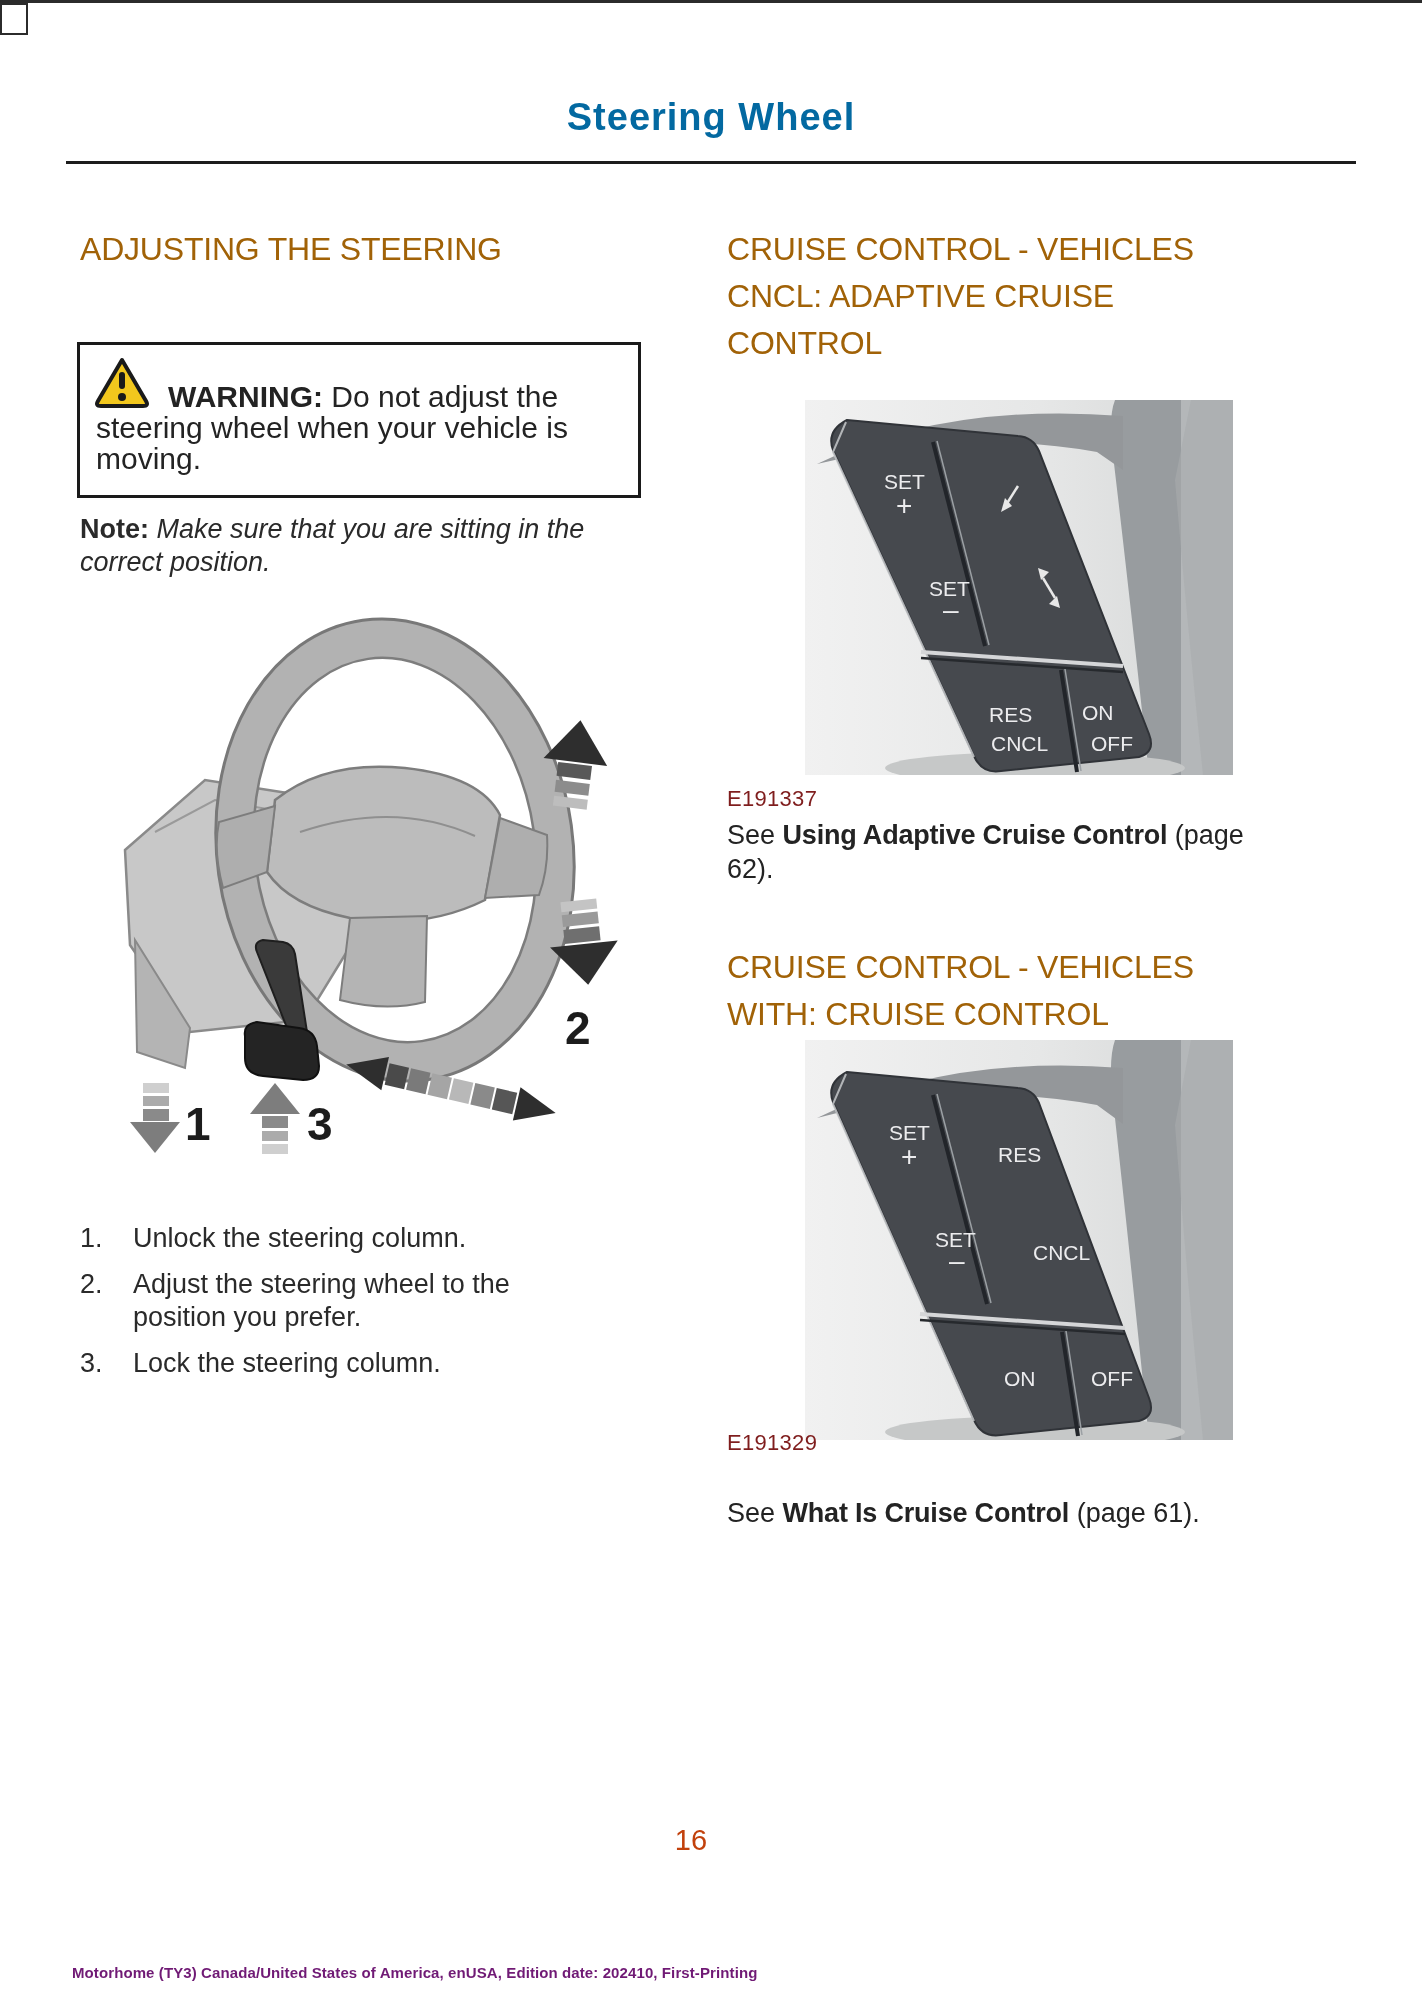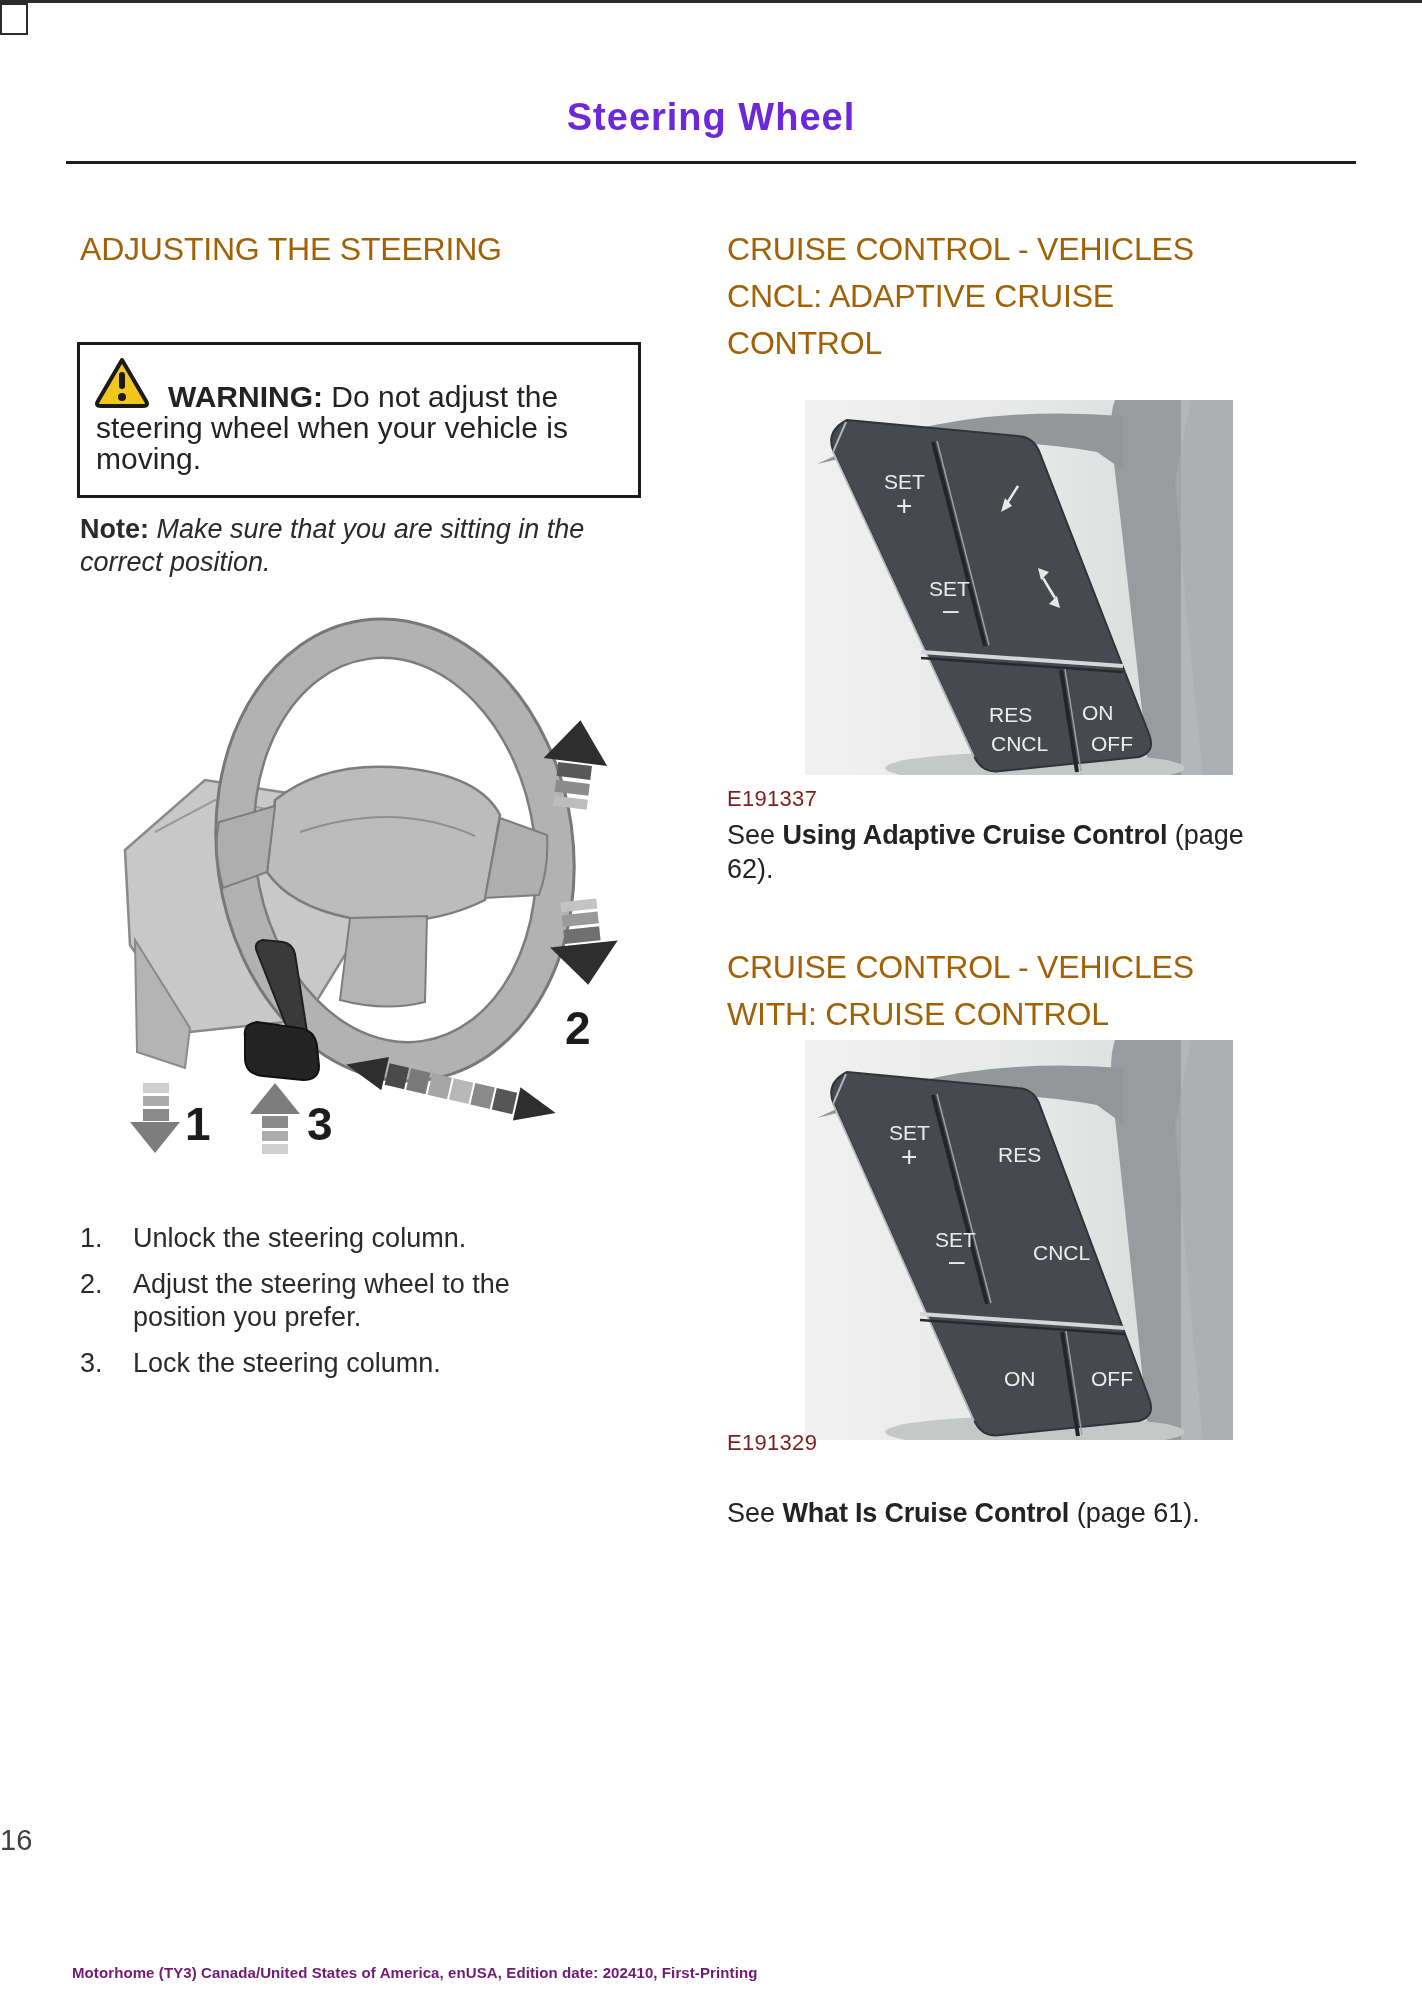--- a/index.html
+++ b/index.html
@@ -6,41 +6,41 @@
   body{
     position:relative;width:1422px;height:2000px;overflow:hidden;
     font-family:"Liberation Sans",sans-serif;color:#232323;
   }
   .abs{position:absolute;}
   
   .top-line{left:0;top:0;width:1422px;height:3px;background:#2b2b2b;}
   .corner-box{left:0;top:3px;width:24px;height:28px;border:2px solid #2b2b2b;background:#fff;}
   
   .page-title{left:0;top:96px;width:1422px;text-align:center;
-    font-size:38px;font-weight:bold;letter-spacing:1px;color:#6d28d9;}
+    font-size:38px;font-weight:bold;letter-spacing:1px;color:#0369a1;}
   .title-rule{left:66px;top:161px;width:1290px;height:3px;background:#1c1c1c;}
   
   .h2{font-size:32px;line-height:47px;font-weight:normal;color:#a16207;letter-spacing:-0.2px;}
   
   .body-text{font-size:27px;line-height:33px;color:#2a2a2a;}
   
   .warning-box{left:77px;top:342px;width:564px;height:156px;box-sizing:border-box;
     border:3px solid #1a1a1a;background:#fff;}
   .warning-box p{margin:0;padding:36px 16px 0 16px;text-indent:72px;font-size:30px;line-height:31px;}
   .warning-icon{position:absolute;left:13px;top:11px;}
   .note-text i{font-style:italic;}
   
   .step-row{display:flex;margin-bottom:13px;}
   .step-num{width:53px;flex:0 0 53px;}
   
   .fig-panel{overflow:hidden;}
   .fig-caption{font-size:22px;color:#7f1d1d;letter-spacing:0.3px;}
   .see-text{font-size:27px;line-height:34px;}
   .see-text b{letter-spacing:-0.2px;}
-  .page-number{left:0;top:1824px;width:1382px;font-size:29px;color:#404040;}
+  .page-number{left:0;top:1824px;width:1382px;text-align:center;font-size:29px;color:#c2410c;}
   .footer-text{left:72px;top:1964px;font-size:15px;font-weight:bold;color:#701a75;letter-spacing:0.1px;}
   svg text{font-family:"Liberation Sans",sans-serif;}
 </style>
 </head>
 <body>
 
 <div class="abs top-line"></div>
 <div class="abs corner-box"></div>
 <div class="abs page-title">Steering Wheel</div>
 <div class="abs title-rule"></div>

